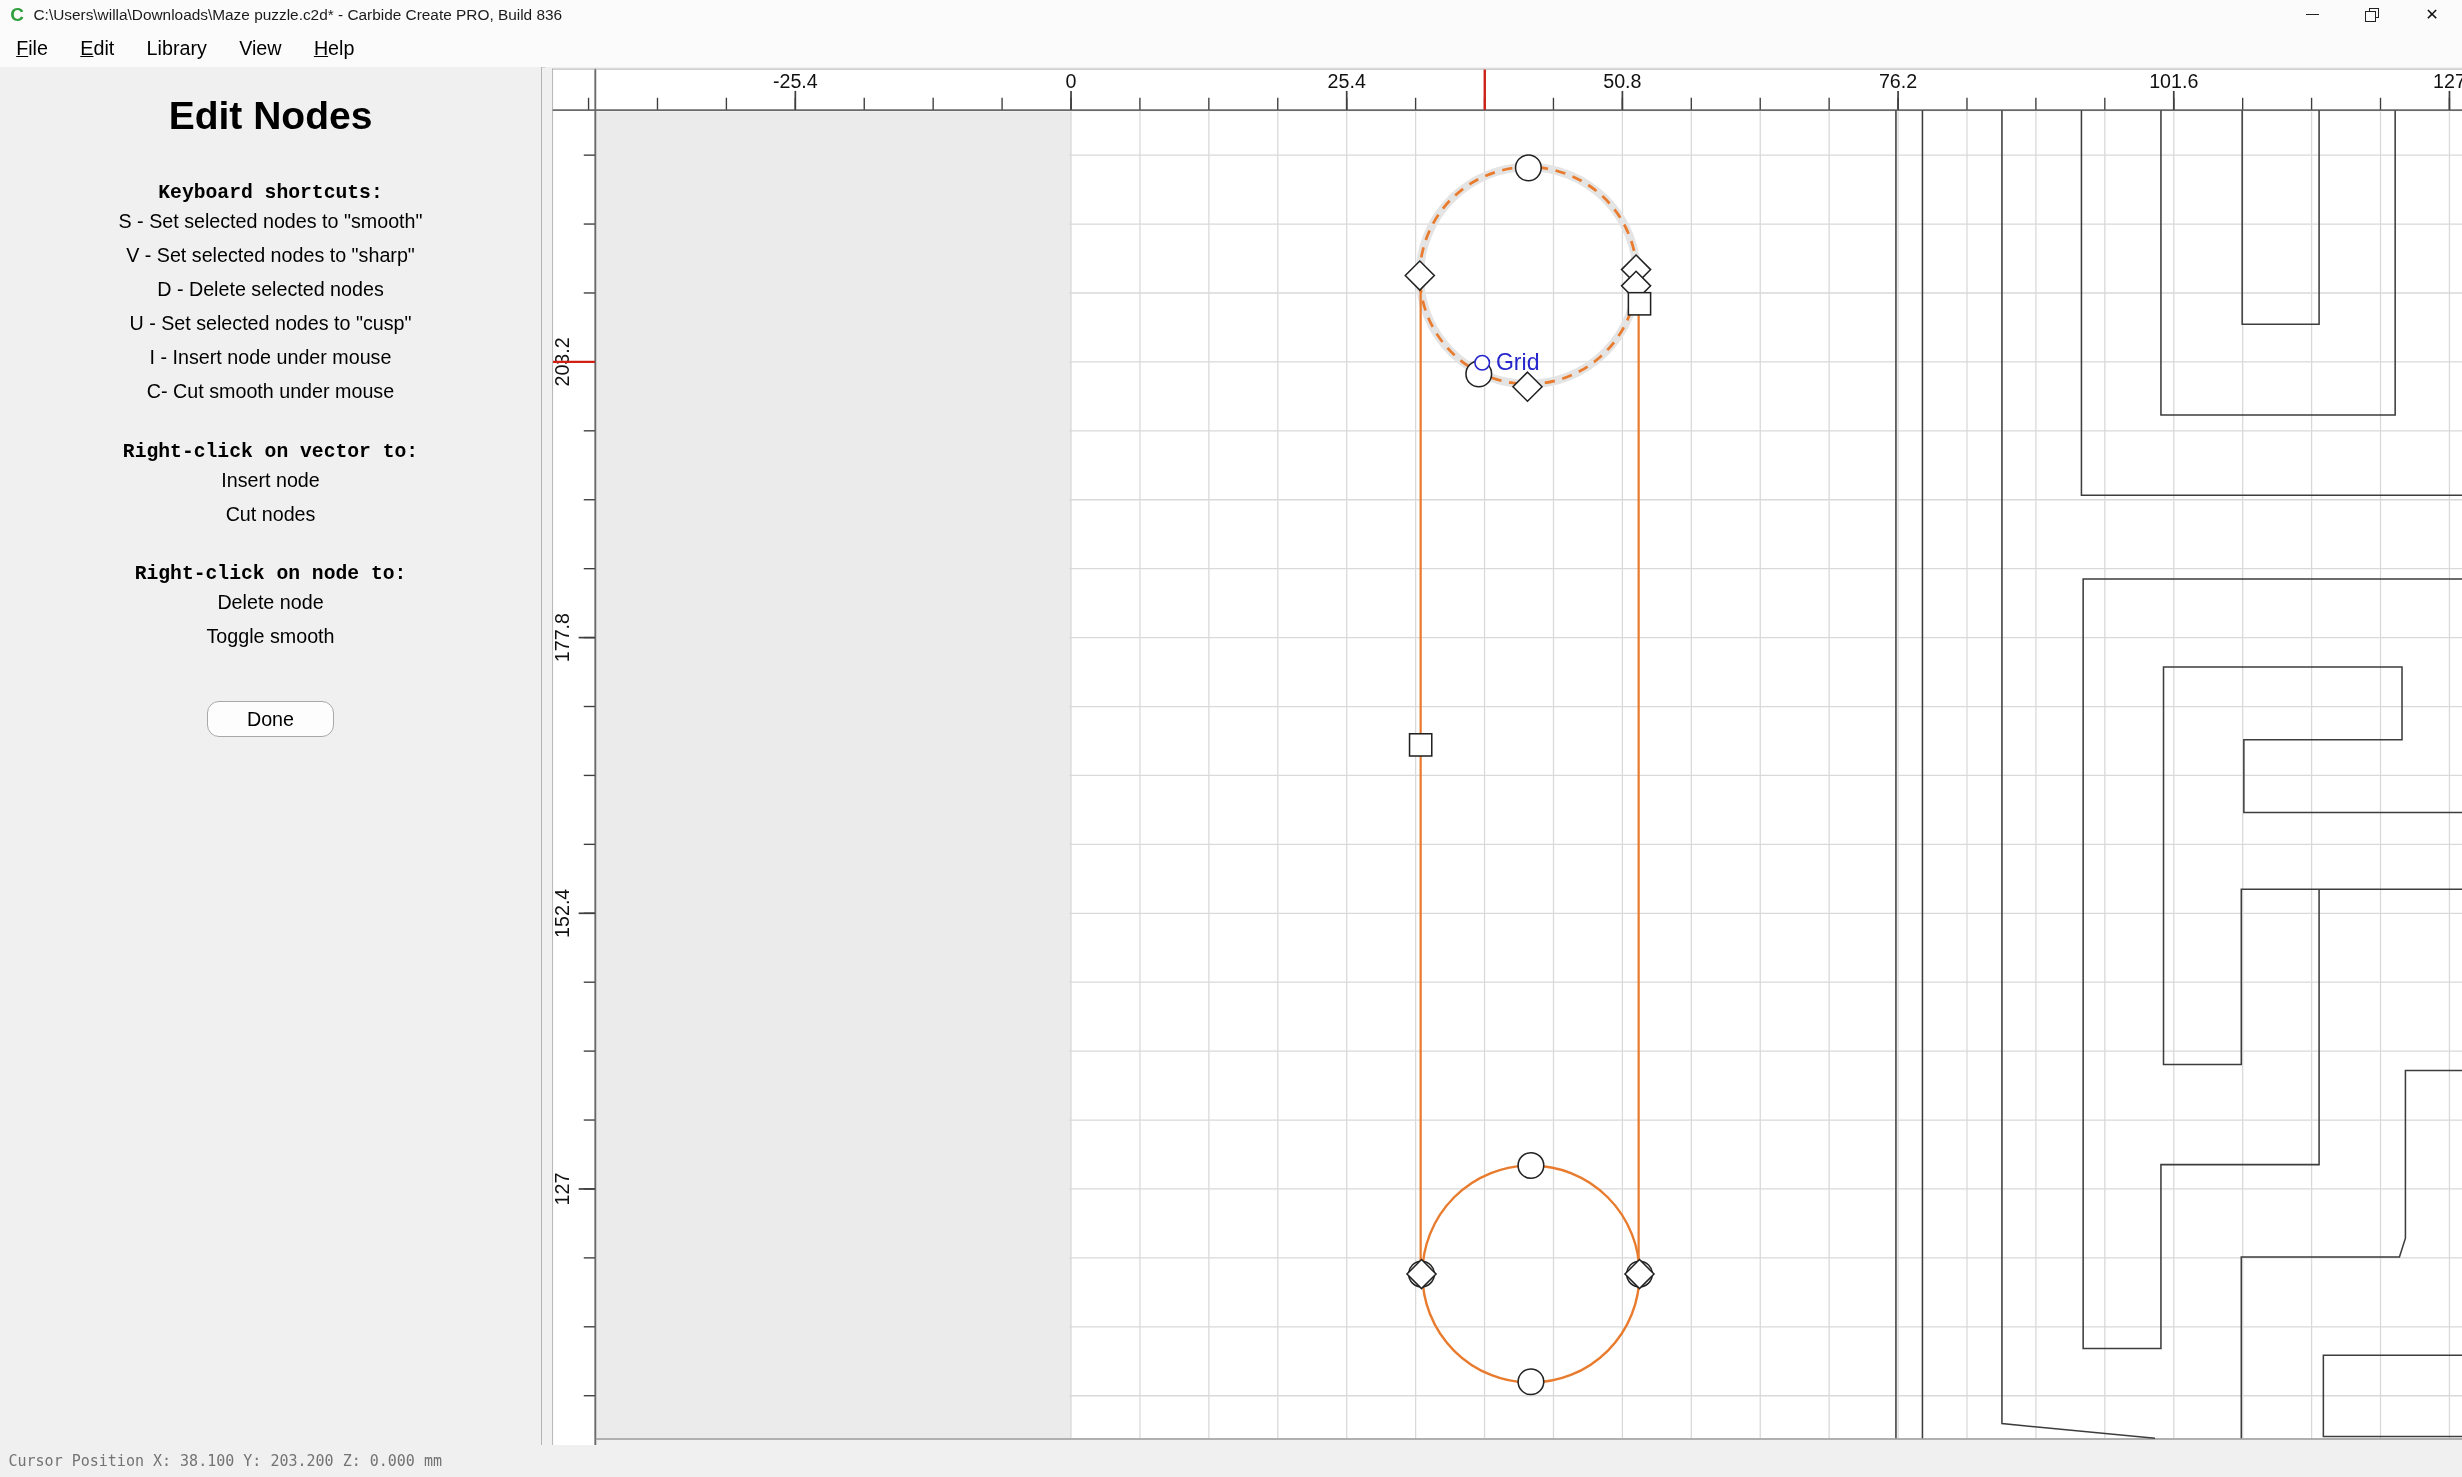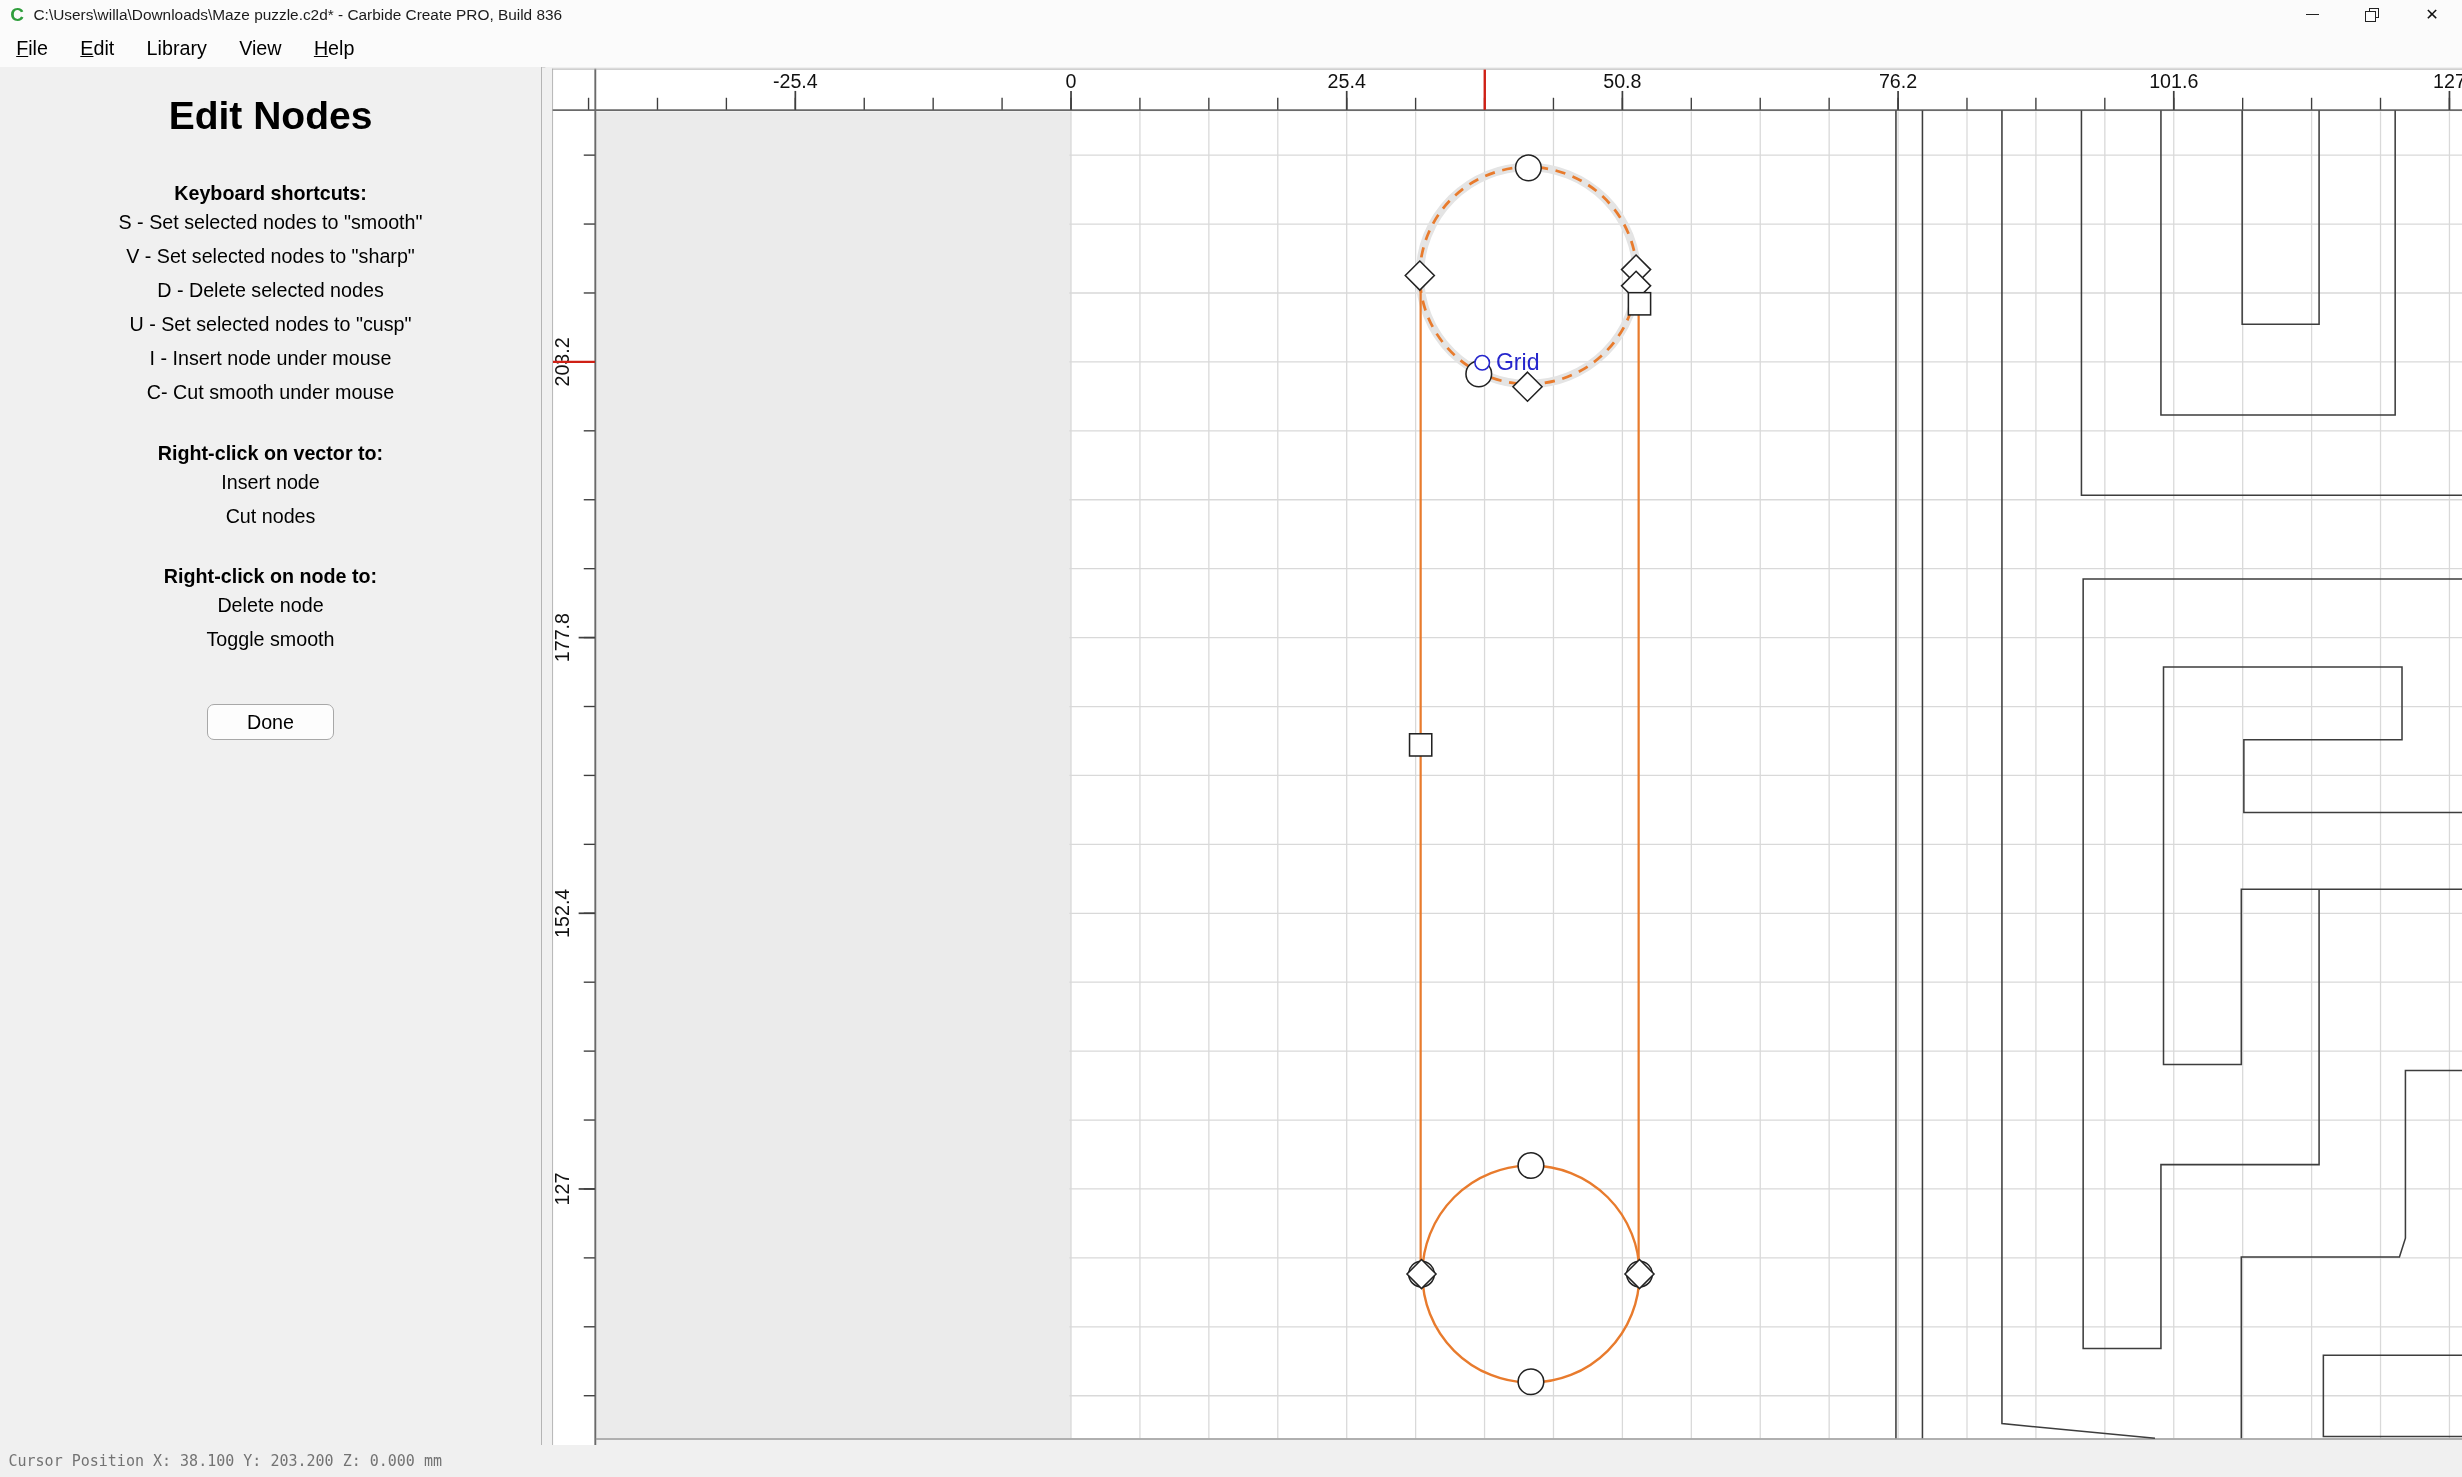--- a/index.html
+++ b/index.html
@@ -15,25 +15,25 @@
   .glyph-restore{position:relative;width:13.7px;height:13.7px;}
   .glyph-restore .b{position:absolute;left:3.4px;top:0;width:8.5px;height:8.5px;border:1.4px solid #222;background:transparent;}
   .glyph-restore .f{position:absolute;left:0;top:3.4px;width:8.5px;height:8.5px;border:1.4px solid #222;background:#fbfbfb;}
   .glyph-close{font-size:16.2px;line-height:16.2px;color:#111;}
   
   #menubar{position:absolute;left:0;top:29px;width:2462px;height:38px;background:#fbfbfb;border-bottom:0.9px solid #d6d6d6;display:flex;align-items:center;}
   .menu-item{padding:0 16.2px;font-size:19.7px;line-height:37px;color:#000;}
   
   #panel{position:absolute;left:0;top:67px;width:541px;height:1378px;background:#f0f0f0;border-right:1.7px solid #b4b4b4;text-align:center;overflow:hidden;}
   #panel-title{margin:27px 0 0;font-size:39px;font-weight:bold;color:#000;}
-  .sec-head{margin-top:44px;font-size:19.7px;font-weight:bold;color:#000;}
+  .sec-head{margin-top:44px;font-size:19.7px;font-weight:bold;color:#000;font-family:Liberation Mono, monospace;}
   .sec-head.mid{margin-top:32.5px;}
   .sec-line{font-size:19.7px;line-height:34px;color:#000;}
   #done-btn{margin-top:48px;width:127px;height:36px;font-size:19.7px;font-family:"Liberation Sans",sans-serif;
-            background:#fdfdfd;border:0.9px solid #a8a8a8;border-radius:7px;color:#000;}
+            background:#fdfdfd;border:0.9px solid #a8a8a8;border-radius:12px;color:#000;}
   
   #canvas-svg{position:absolute;left:545px;top:67px;width:1918px;height:1378px;}
   
   #statusbar{position:absolute;left:0;bottom:0;width:2462px;height:32.5px;background:#f0f0f0;
              font-family:"DejaVu Sans Mono","Liberation Mono",monospace;font-size:15px;line-height:32.5px;color:#737373;padding-left:8.5px;box-sizing:border-box;}
 </style>
 </head>
 <body>
 
 <div id="app">

